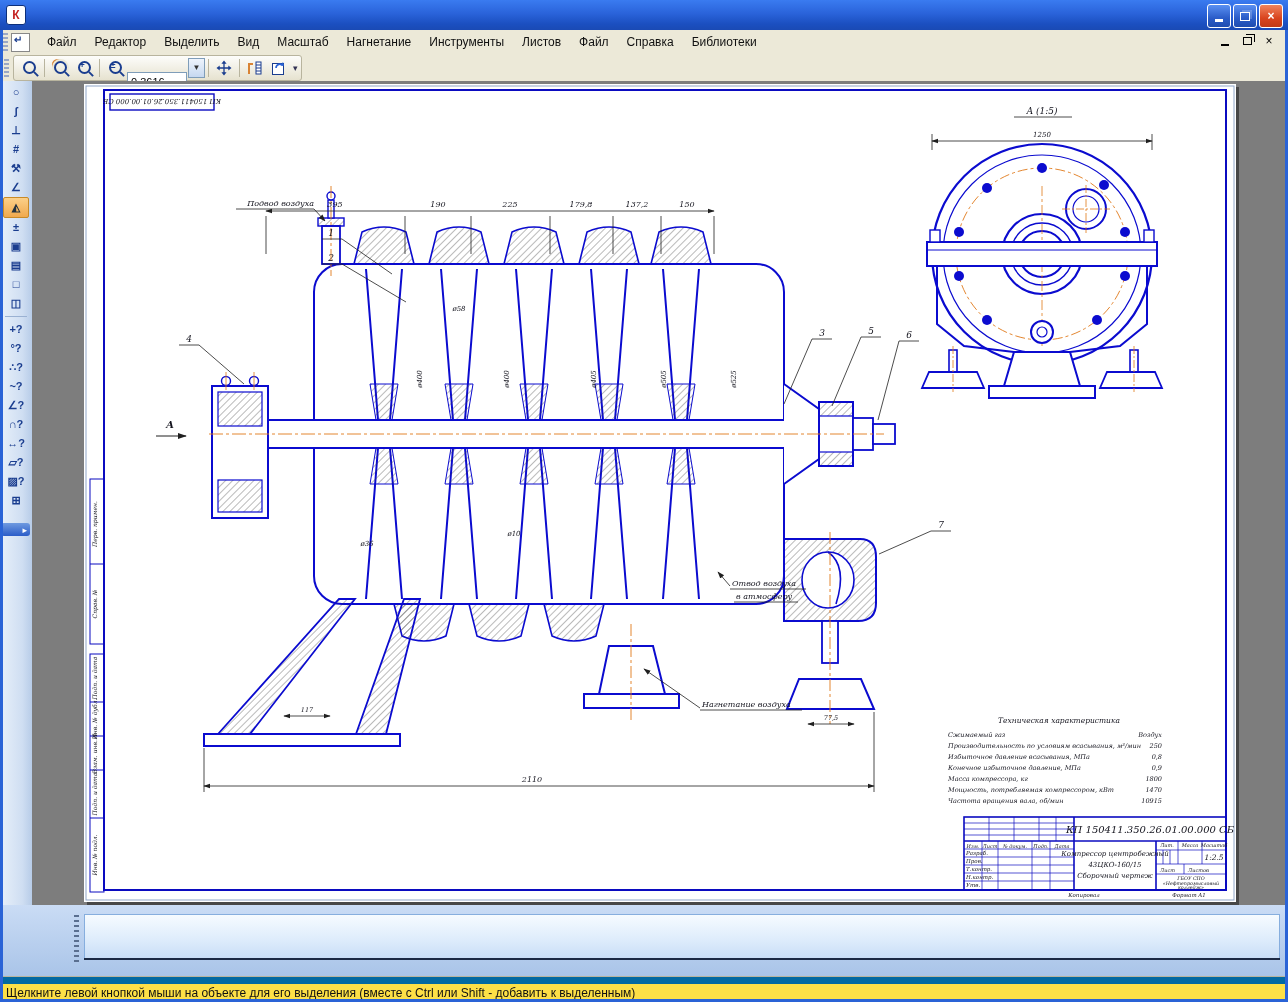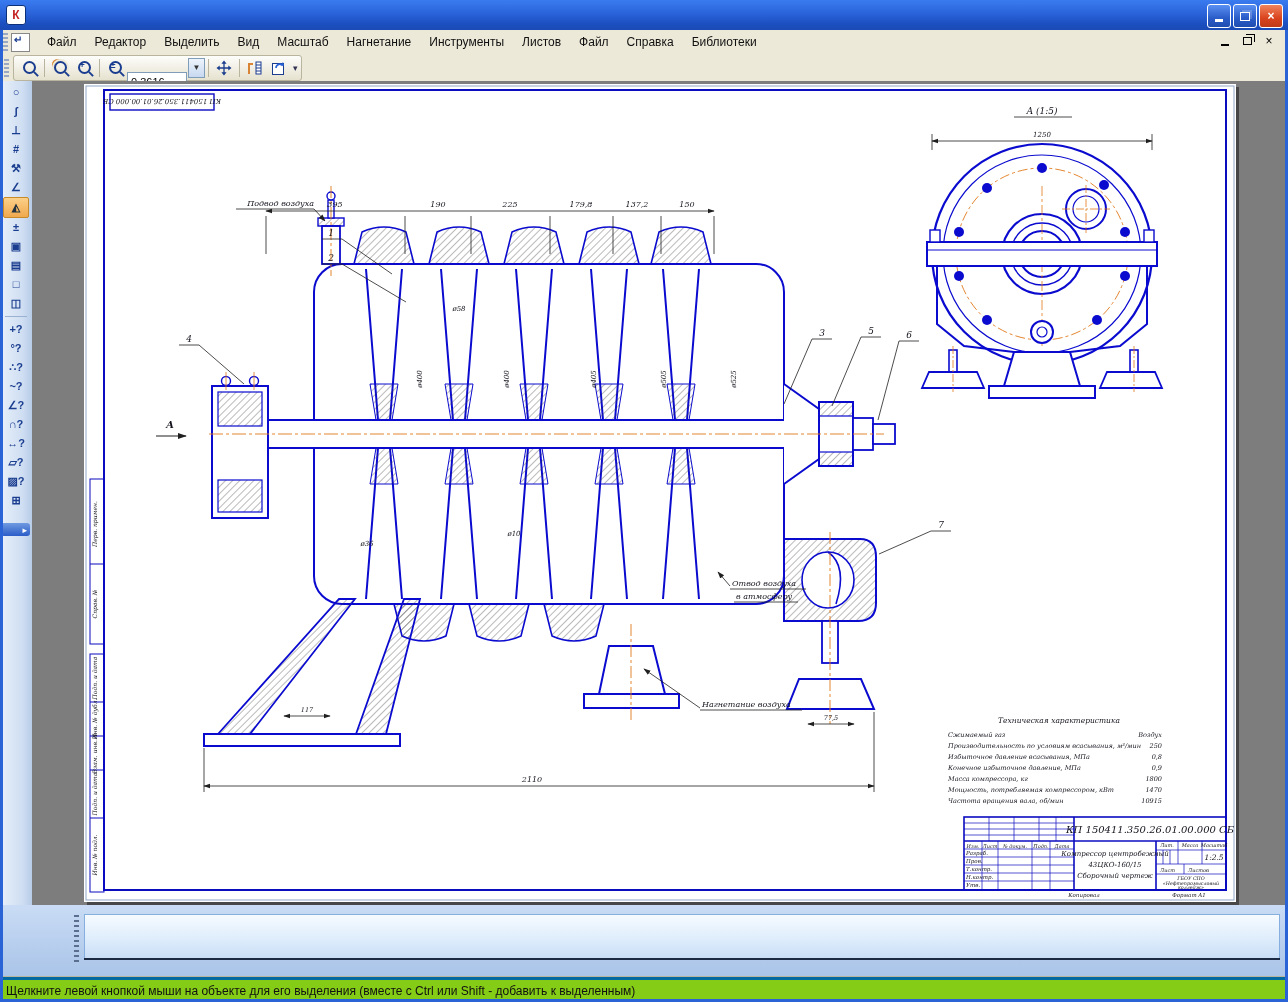--- a/index.html
+++ b/index.html
@@ -65,22 +65,22 @@
   
   .proppanel{position:absolute;left:0;top:905px;width:1288px;height:72px;
     background:linear-gradient(180deg,#cadcf5,#a9c4e8);}
   .prophandle{position:absolute;left:74px;top:10px;width:5px;height:50px;
     background-image:repeating-linear-gradient(180deg,#5a6f90 0 2px,transparent 2px 5px);}
   .propinner{position:absolute;left:84px;top:9px;right:8px;height:44px;
     background:linear-gradient(180deg,#f6fbff 0%,#dcebfb 60%,#c8ddf6 100%);
     border:1px solid #86aede;}
   .propline{position:absolute;left:84px;top:53px;right:8px;height:2px;background:#1c2a44;}
   
-  .statusbar{position:absolute;left:0;top:977px;width:1288px;height:25px;background:#84cc16;
-    border-top:3px solid #0369a1;box-shadow:0 -1px 0 #b8b49e;display:flex;align-items:center;font-size:12px;color:#111;padding-left:6px;box-sizing:border-box;}
+  .statusbar{position:absolute;left:0;top:977px;width:1288px;height:25px;background:#fde047;
+    border-top:7px solid #0369a1;box-shadow:0 -1px 0 #b8b49e;display:flex;align-items:center;font-size:12px;color:#111;padding-left:6px;box-sizing:border-box;}
   
   .edge{position:absolute;background:#2a63d6;}
   .edge.l{left:0;top:30px;width:3px;height:972px;}
   .edge.r{right:0;top:30px;width:3px;height:972px;}
   .edge.b{left:0;bottom:0;width:1288px;height:3px;}
   
   text{font-family:"DejaVu Serif",serif;font-style:italic;fill:#14141e;}
 </style>
 </head>
 <body>

